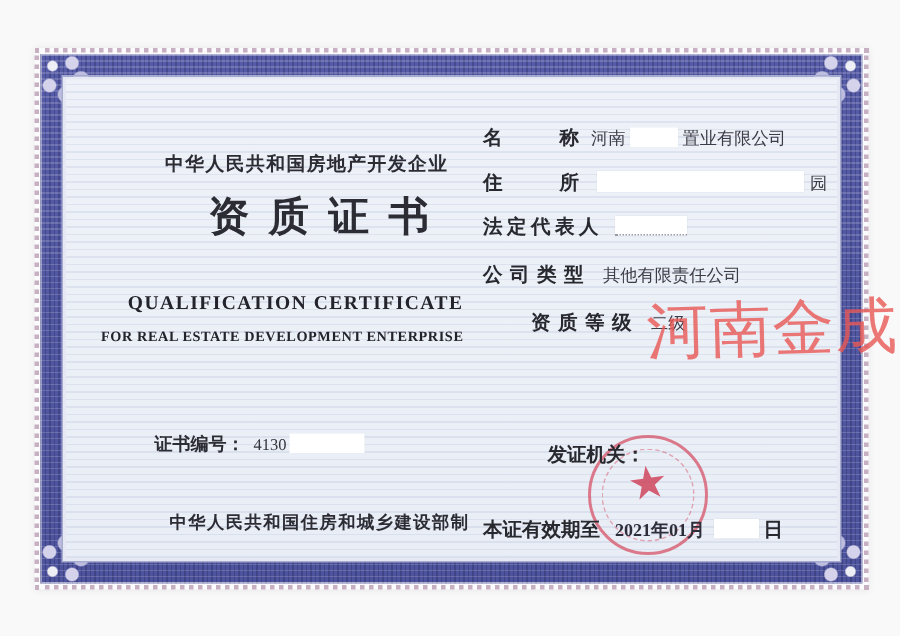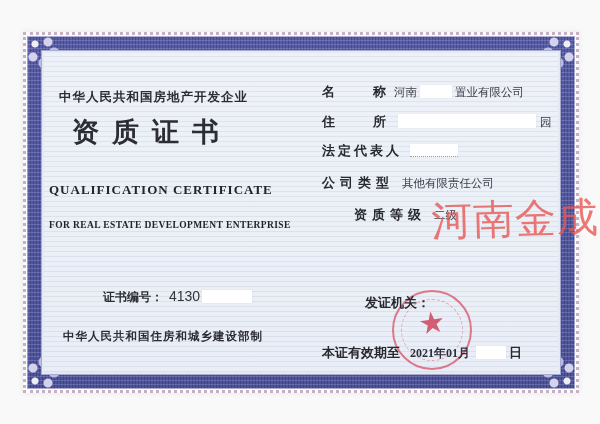--- a/index.html
+++ b/index.html
@@ -40,30 +40,30 @@
   .inner{
     position:absolute;inset:18px;
     background:
       repeating-linear-gradient(180deg, rgba(125,140,185,.14) 0 1px, transparent 1px 5px),
       linear-gradient(#eef2f8,#e9edf5);
     border:1px solid #a6abd0;
     box-shadow:inset 0 0 0 2px #e6e9f4;
   }
   
   .abs{position:absolute;}
-  .c{text-align:left;}
+  .c{text-align:right;margin-top:12px;}
   .cn{color:#2c2c35;}
   .t-cn-small{left:36px;top:57px;width:240px;font-size:12.5px;font-weight:bold;letter-spacing:1px;}
   .t-cn-large{left:36px;top:82px;width:240px;font-size:27px;font-weight:bold;letter-spacing:13px;padding-left:13px;box-sizing:border-box;}
   .en{font-family:"Liberation Serif", serif;color:#23232c;font-weight:bold;}
   .t-en-main{left:26px;top:150px;width:260px;font-size:13px;letter-spacing:1px;}
-  .t-en-sub1{left:26px;top:188px;width:260px;font-size:9.5px;letter-spacing:.4px;}
+  .t-en-sub1{left:26px;top:176px;width:260px;font-size:9.5px;letter-spacing:.4px;}
   .t-en-sub2{left:26px;top:191px;width:260px;font-size:9.5px;letter-spacing:.4px;}
   .certno{left:80px;top:256px;font-size:12px;font-weight:bold;color:#2c2c35;}
-  .certno .val{font-family:Liberation Sans, sans-serif;font-size:14px;margin-left:6px;color:#33333c;}
+  .certno .val{font-family:Liberation Serif, serif;font-size:11px;margin-left:6px;color:#33333c;}
   .ministry{left:40px;top:297px;width:250px;font-size:11.5px;font-weight:bold;letter-spacing:1px;}
   
   .row{position:absolute;left:299px;font-size:13px;font-weight:bold;color:#28282f;white-space:nowrap;}
   .lbl2{display:inline-flex;justify-content:space-between;width:64px;margin-right:8px;}
   .sp3{letter-spacing:3px;}
   .sp5{letter-spacing:5px;}
   .val{font-family:"Liberation Serif", serif;font-weight:normal;color:#3c3c46;font-size:11.5px;}
   .r-name{top:51px;}
   .r-addr{top:81px;}
   .r-legal{top:110px;}

